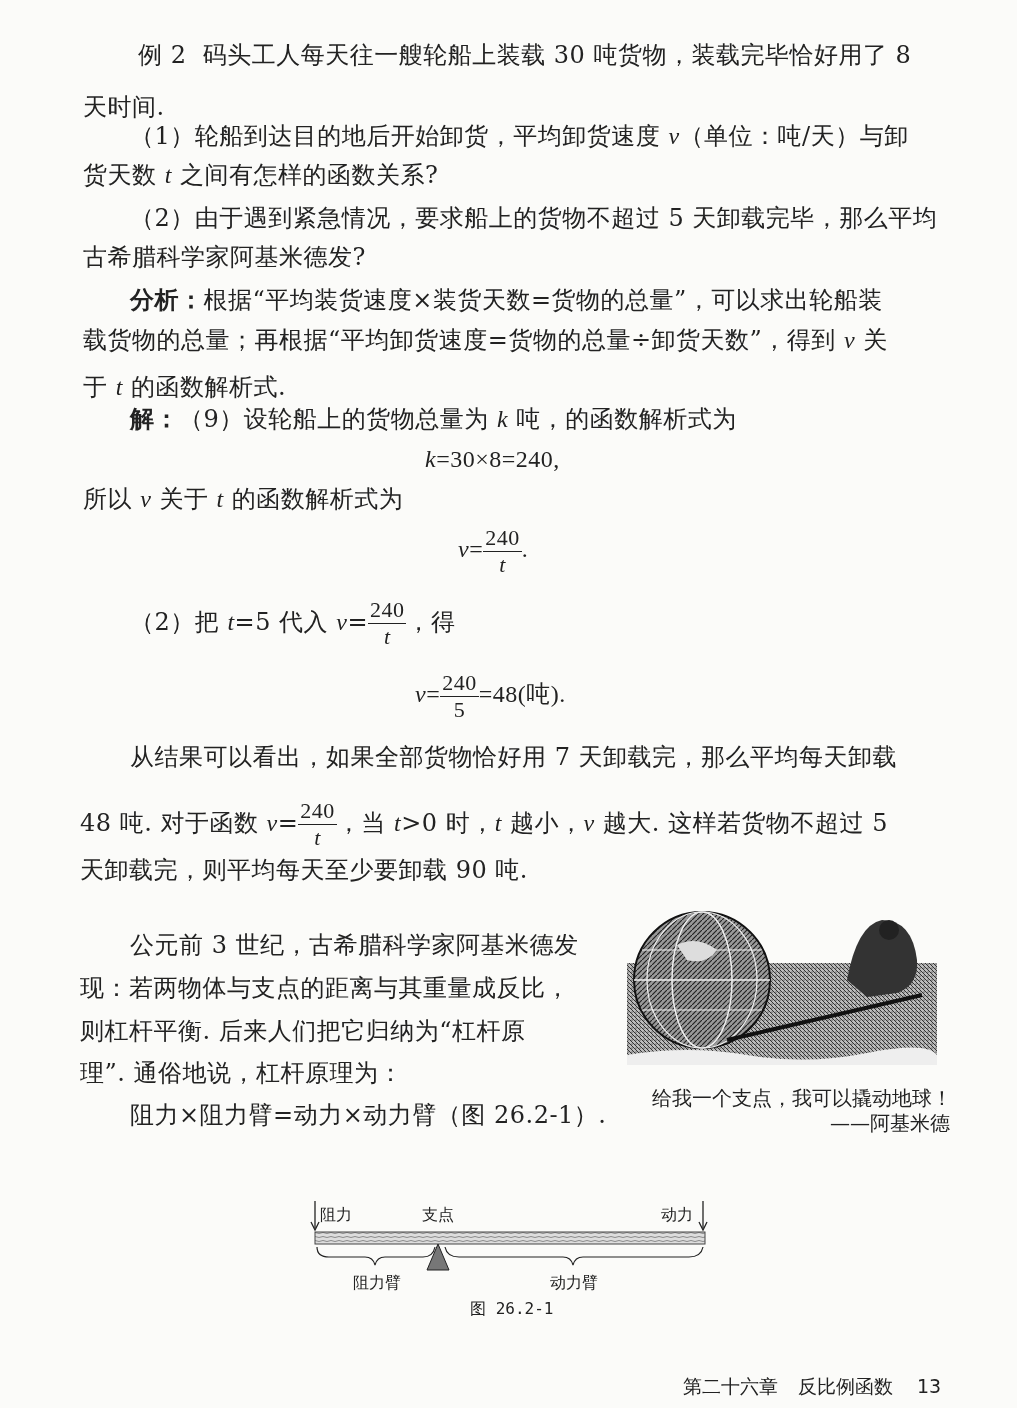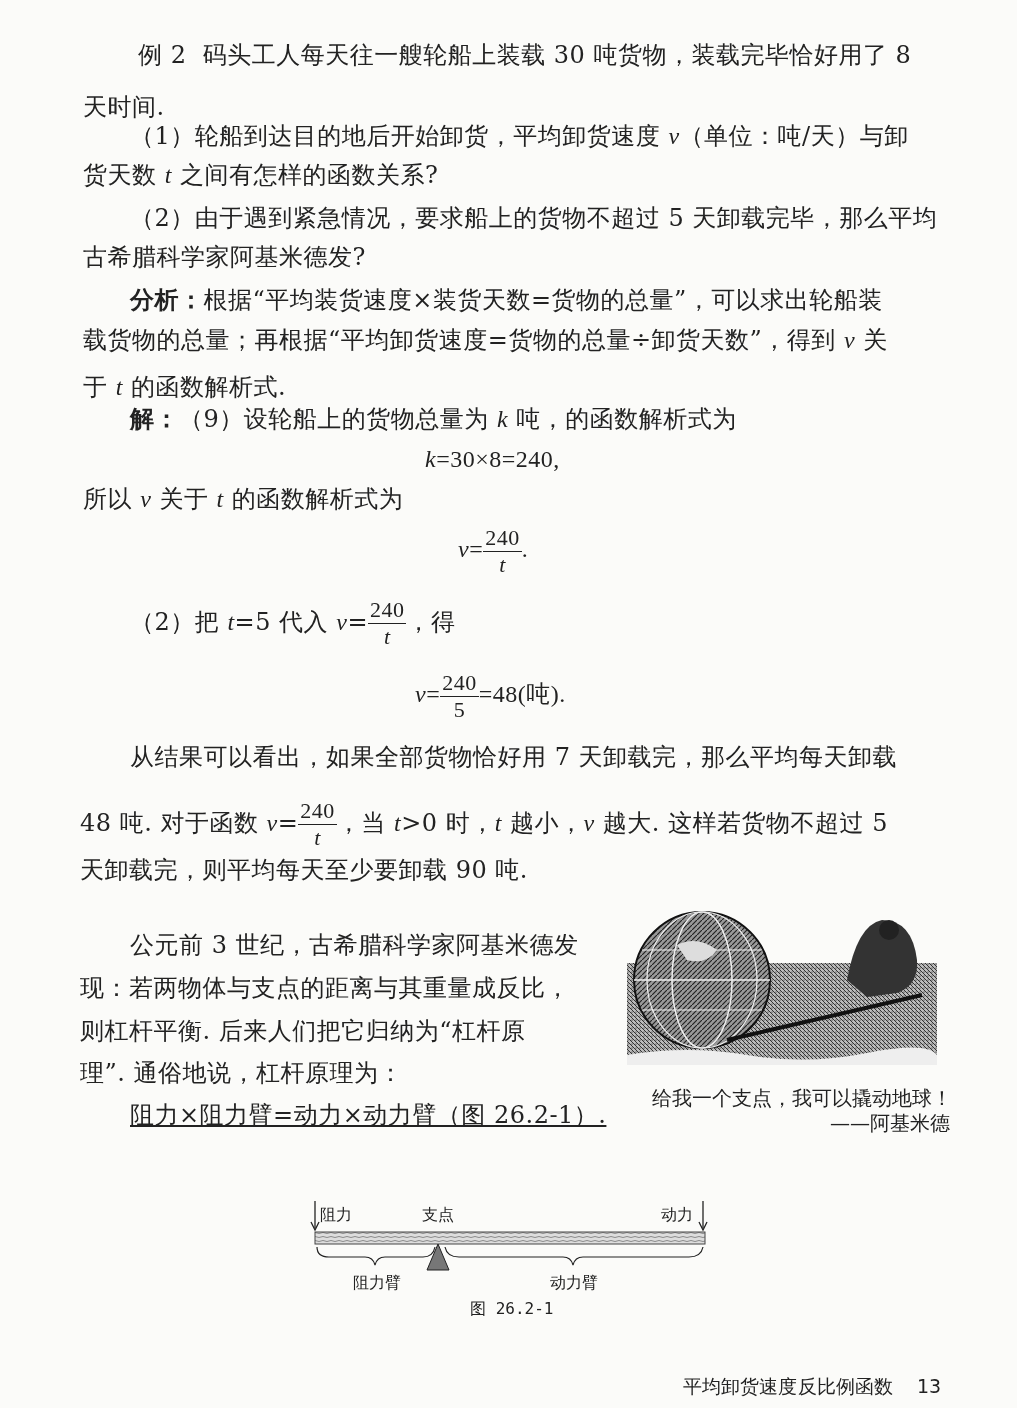--- a/index.html
+++ b/index.html
@@ -90,21 +90,21 @@
 </div>
 <div class="line" style="left:80px;top:973px;">
   <span>现：若两物体与支点的距离与其重量成反比，</span>
 </div>
 <div class="line" style="left:80px;top:1016px;">
   <span>则杠杆平衡. 后来人们把它归纳为“杠杆原</span>
 </div>
 <div class="line" style="left:80px;top:1058px;">
   <span>理”. 通俗地说，杠杆原理为：</span>
 </div>
-<div class="line" style="left:130px;top:1100px;text-decoration:underline;">
+<div class="line" style="left:130px;top:1100px;">
   <span>阻力×阻力臂=动力×动力臂（图 26.2-1）.</span>
 </div>
 
 <div class="illus">
   <svg width="310" height="160" viewBox="0 0 310 160">
     <defs>
       <pattern id="hatch" width="4" height="4" patternUnits="userSpaceOnUse">
         <rect width="4" height="4" fill="#bbb"></rect>
         <path d="M0 0 L4 4" stroke="#333" stroke-width="1"></path>
         <circle cx="1" cy="3" r="0.6" fill="#111"></circle>
@@ -153,15 +153,15 @@
     <path d="M140 52 Q142 62 154 62 L258 62 Q266 62 268 70 Q270 62 278 62 L384 62 Q396 62 398 52" fill="none" stroke="#222" stroke-width="1.2"></path>
   </svg>
   <div class="dlabel" style="left:15px;top:10px;">阻力</div>
   <div class="dlabel" style="left:117px;top:10px;">支点</div>
   <div class="dlabel" style="left:356px;top:10px;">动力</div>
   <div class="dlabel" style="left:48px;top:78px;">阻力臂</div>
   <div class="dlabel" style="left:245px;top:78px;">动力臂</div>
   <div class="dlabel" style="left:165px;top:104px;font-family:'DejaVu Sans Mono',monospace;">图 26.2-1</div>
 </div>
 
-<div class="footer" style="left:683px;">平均卸货速度</div>
+<div class="footer" style="left:683px;">第二十六章</div>
 <div class="footer" style="left:798px;">反比例函数</div>
 <div class="footer" style="left:917px;">13</div>
 
 </body></html>

